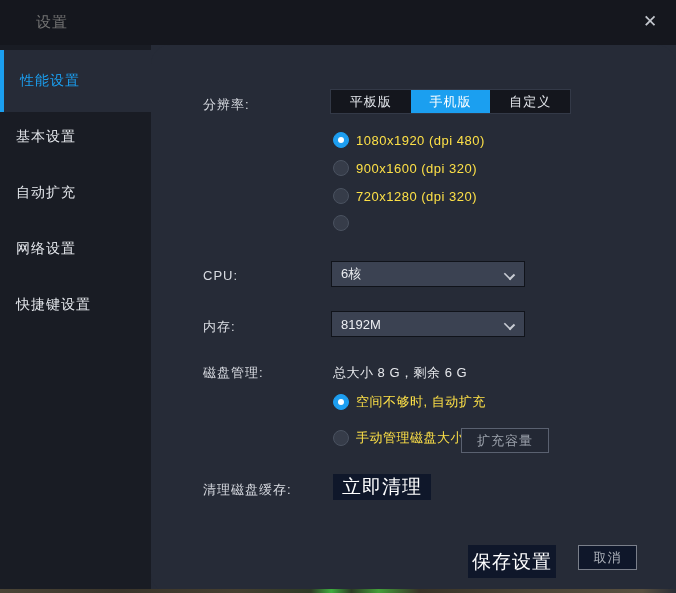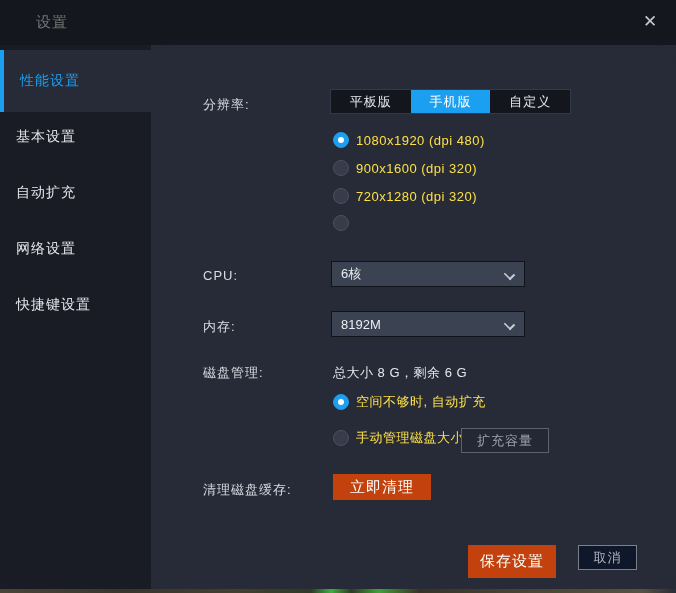--- a/index.html
+++ b/index.html
@@ -83,22 +83,22 @@
     display: flex; align-items: center;
     padding: 0 9px; color: #eceef2; cursor: pointer;
   }
   .chevron {
     position: absolute; right: 10px; top: 8px;
     width: 9px; height: 9px;
     border-right: 2px solid #c8ccd4; border-bottom: 2px solid #c8ccd4;
     transform: rotate(45deg) scale(1, 0.8);
   }
   .btn-blue {
-    position: absolute; background: #c2410c; color: #ffffff;
-    border: none; font-size: 15px; letter-spacing: 1px; cursor: pointer;
+    position: absolute; background: #0f172a; color: #ffffff;
+    border: none; font-size: 19px; letter-spacing: 1px; cursor: pointer;
     font-family: inherit;
   }
   .btn-ghost {
     position: absolute; background: #232834; color: #9da3ad;
     border: 1px solid #5a6170; font-size: 13px; letter-spacing: 1px;
     cursor: pointer; font-family: Liberation Mono, monospace;
   }
   .btn-cancel {
     position: absolute; background: #0f172a; color: #aeb3bb;
     border: 1px solid #7a7f8a; font-size: 13px; letter-spacing: 1px;

